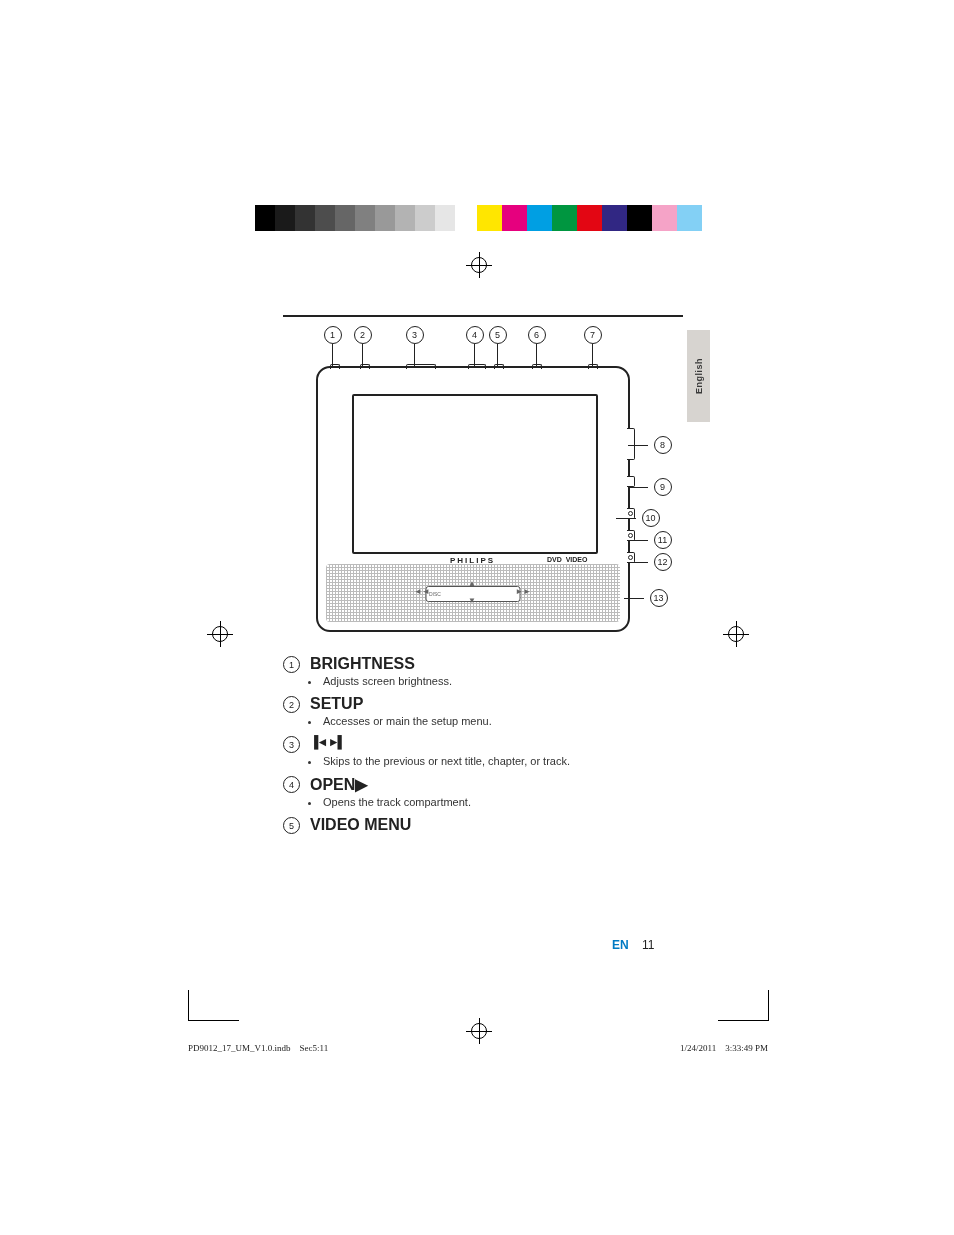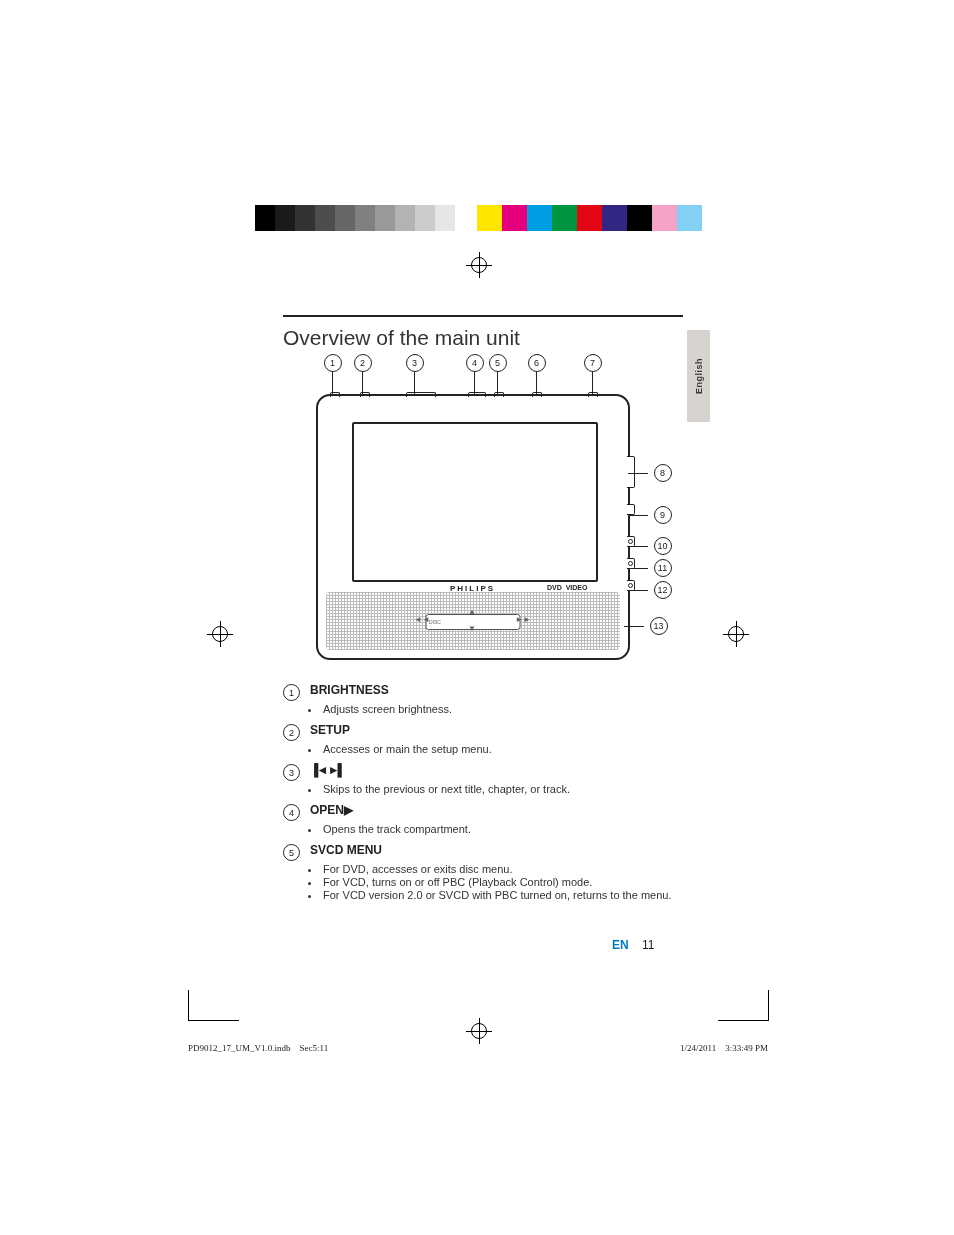--- a/index.html
+++ b/index.html
@@ -184,21 +184,21 @@
     border: 1px solid #222;
     border-radius: 50%;
     font-size: 9px;
     display: flex;
     align-items: center;
     justify-content: center;
     flex-shrink: 0;
     margin-top: 1px;
   }
   .list-title {
-    font-size: 12px;
+    font-size: 16px;
     font-weight: bold;
     color: #222;
   }
   ul.sub {
     margin: 2px 0 6px 38px;
     padding: 0;
     font-size: 11px;
     color: #333;
   }
   ul.sub li {
@@ -293,21 +293,20 @@
   <div style="border-right:1px solid #000;border-bottom:1px solid #000;width:50px;height:30px"></div>
 </div>
 
 <div class="lang-tab">
   <span>English</span>
 </div>
 
 <hr class="top-rule">
 
 <div class="content">
-  <h2>Overview of the main unit</h2>
 
   <div class="diagram">
 
     <span class="callout-num" style="position:absolute;top:0;left:18px">1</span>
     <span class="callout-num" style="position:absolute;top:0;left:48px">2</span>
     <span class="callout-num" style="position:absolute;top:0;left:100px">3</span>
     <span class="callout-num" style="position:absolute;top:0;left:160px">4</span>
     <span class="callout-num" style="position:absolute;top:0;left:183px">5</span>
     <span class="callout-num" style="position:absolute;top:0;left:222px">6</span>
     <span class="callout-num" style="position:absolute;top:0;left:278px">7</span>
@@ -359,21 +358,21 @@
     </div>
 
     <div class="right-callout" style="top:110px;left:322px">
         <div class="lead" style="width:20px"></div>
         <span class="callout-num">8</span>
       </div>
     <div class="right-callout" style="top:152px;left:322px">
         <div class="lead" style="width:20px"></div>
         <span class="callout-num">9</span>
       </div>
-    <div class="right-callout" style="top:183px;left:322px">
+    <div class="right-callout" style="top:183px;left:310px">
         <div class="lead" style="width:20px"></div>
         <span class="callout-num">10</span>
       </div>
     <div class="right-callout" style="top:205px;left:322px">
         <div class="lead" style="width:20px"></div>
         <span class="callout-num">11</span>
       </div>
     <div class="right-callout" style="top:227px;left:322px">
         <div class="lead" style="width:20px"></div>
         <span class="callout-num">12</span>
@@ -422,27 +421,22 @@
       </div>
     </div>
     <ul class="sub">
         <li>Opens the track compartment.</li>
       </ul>
   </div>
 
   <div class="list-block">
     <div class="list-row">
       <div class="list-num">5</div>
-      <div class="list-title">SVCD MENU</div>
-    </div>
-    <ul class="sub">
-      <li>For DVD, accesses or exits disc menu.</li>
-      <li>For VCD, turns on or off PBC (Playback Control) mode.</li>
-      <li>For VCD version 2.0 or SVCD with PBC turned on, returns to the menu.</li>
-    </ul>
+      <div class="list-title">VIDEO MENU</div>
+    </div>
   </div>
 
 </div>
 
 <div class="page-num">
   <span class="en">EN</span>
   <span>11</span>
 </div>
 
 <div class="footer-left">

